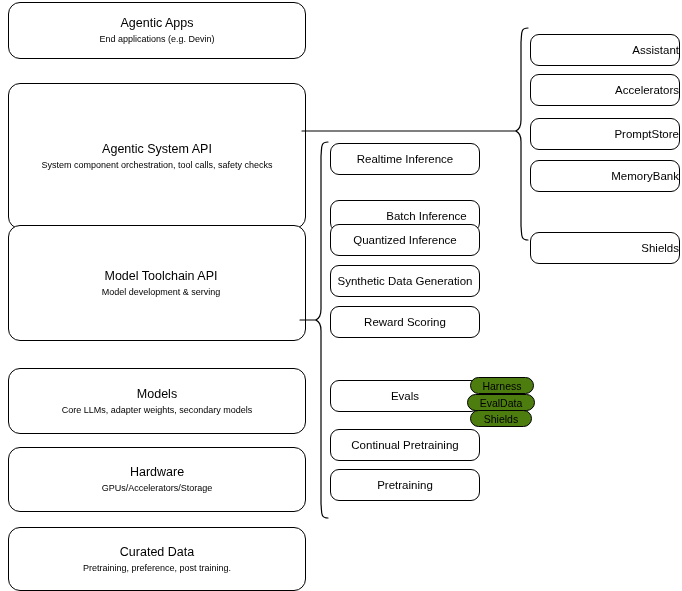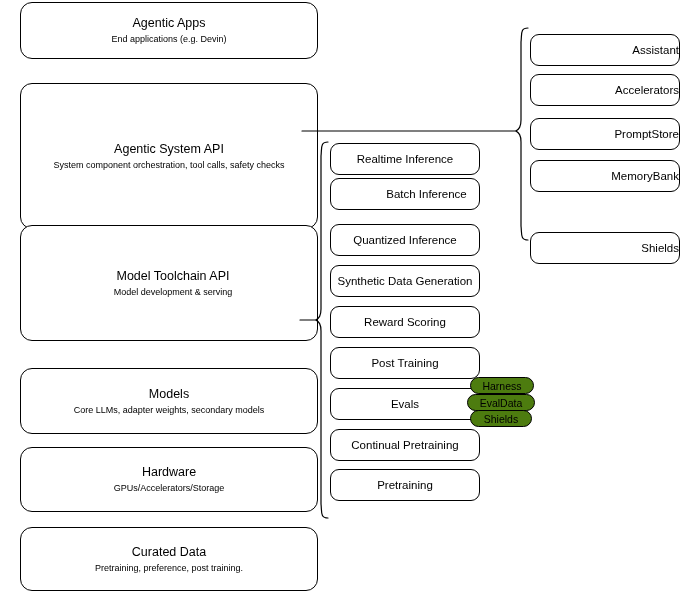--- a/index.html
+++ b/index.html
@@ -27,21 +27,21 @@
     border: 1.2px solid #000000;
     background: #ffffff;
     display: flex;
     flex-direction: column;
     align-items: center;
     justify-content: center;
     text-align: center;
   }
   .layer-box {
     border-radius: 12px;
-    left: 20px;
+    left: 8px;
     width: 298px;
   }
   .layer-title {
     font-size: 12.5px;
     line-height: 16px;
     color: #000000;
   }
   .layer-sub {
     font-size: 9px;
     line-height: 13px;
@@ -165,36 +165,33 @@
   <div class="box cap-box right-col" style="top:160px;">
     <span>MemoryBank</span>
   </div>
   <div class="box cap-box right-col" style="top:204px;margin-top:28px;">
     <span>Shields</span>
   </div>
 
   <div class="box cap-box mid-col" style="top:143px;">
     <span>Realtime Inference</span>
   </div>
-  <div class="box cap-box mid-col" style="top:178px;padding-left:43px;">
+  <div class="box cap-box mid-col" style="top:200px;padding-left:43px;">
     <span>Batch Inference</span>
   </div>
   <div class="box cap-box mid-col" style="top:224px;">
     <span>Quantized Inference</span>
   </div>
   <div class="box cap-box mid-col" style="top:265px;">
     <span>Synthetic Data Generation</span>
   </div>
   <div class="box cap-box mid-col" style="top:306px;">
     <span>Reward Scoring</span>
   </div>
-  <div class="box cap-box mid-col" style="top:347px;">
-    <span>Post Training</span>
-  </div>
-  <div class="box cap-box mid-col" style="top:388px;">
+  <div class="box cap-box mid-col" style="top:380px;">
     <span>Evals</span>
   </div>
   <div class="box cap-box mid-col" style="top:429px;">
     <span>Continual Pretraining</span>
   </div>
   <div class="box cap-box mid-col" style="top:469px;">
     <span>Pretraining</span>
   </div>
 
   <div class="pill" style="left:470px; top:377px; width:64px;">

